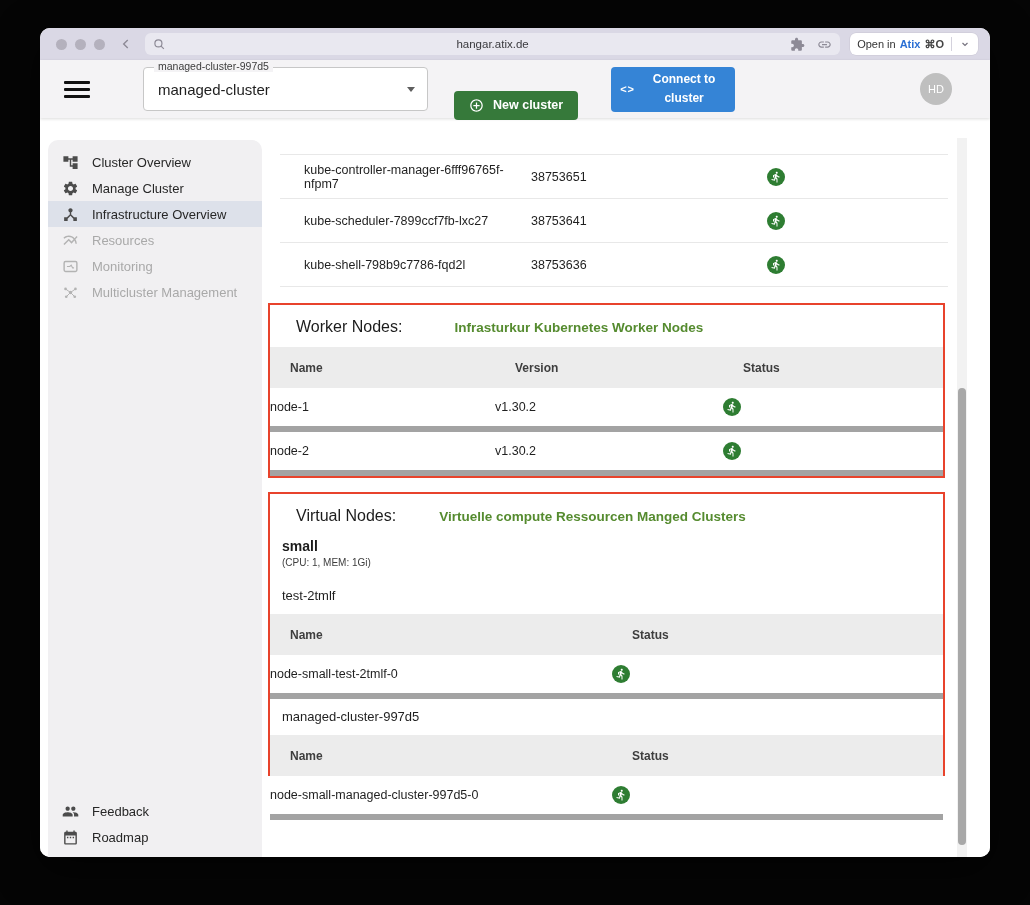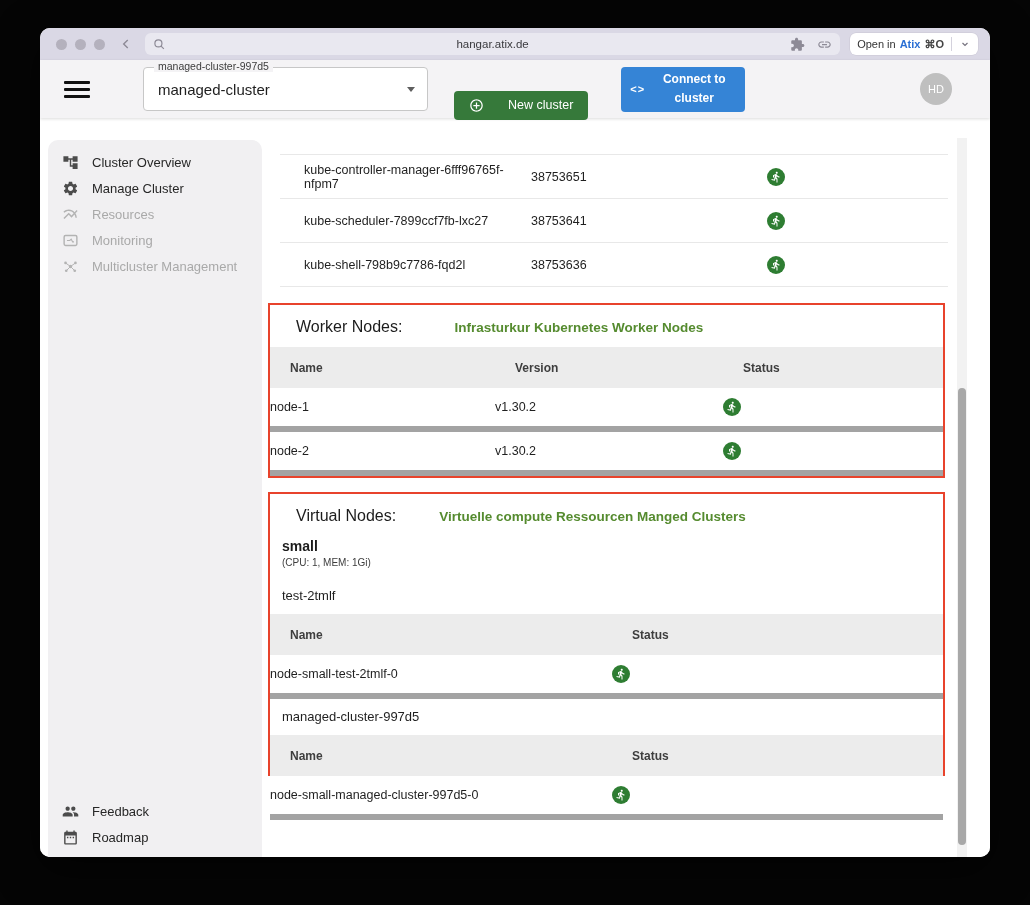--- a/index.html
+++ b/index.html
@@ -34,22 +34,22 @@
   .burger span{height:3px;background:#111;border-radius:1px;}
   .select{margin-left:53px;width:285px;height:44px;background:#fff;border:1px solid #c7c7c7;
           border-radius:4px;position:relative;display:flex;align-items:center;padding:0 14px;}
   .select .flabel{position:absolute;top:-8px;left:10px;font-size:10.5px;color:#3d3d3d;
                   background:#f4f3f5;padding:0 4px;white-space:nowrap;}
   .select .val{font-size:15px;color:#1e1e1e;}
   .select .caret{position:absolute;right:12px;top:19px;width:0;height:0;
                  border-left:4.5px solid transparent;border-right:4.5px solid transparent;
                  border-top:5px solid #5e5e5e;}
   .btn-green{margin-left:26px;height:29px;padding:0 15px;border:none;border-radius:4px;
-             background:var(--green-btn);color:#fff;font-size:12.5px;font-weight:400;
-             display:flex;align-items:center;gap:24px;font-family:inherit;cursor:pointer;margin-top:32px;}
+             background:var(--green-btn);color:#fff;font-size:12.5px;font-weight:700;
+             display:flex;align-items:center;gap:9px;font-family:inherit;cursor:pointer;margin-top:32px;}
   .btn-blue{margin-left:33px;height:45px;width:124px;border:none;border-radius:4px;
             background:var(--blue-btn);color:#fff;font-size:12px;font-weight:600;
             display:flex;align-items:center;padding:0 9px;font-family:inherit;cursor:pointer;}
   .btn-blue .code{font-size:11px;letter-spacing:1px;font-weight:700;margin-right:7px;}
   .btn-blue .two-line{flex:1;text-align:center;line-height:1.55;}
   .avatar{margin-left:auto;margin-right:38px;width:32px;height:32px;border-radius:50%;
           background:#bfbfbf;color:#fff;font-size:11px;font-weight:500;
           display:flex;align-items:center;justify-content:center;cursor:pointer;}
   
   .appbody{position:absolute;top:90px;bottom:0;left:0;right:0;background:#fff;}
@@ -188,20 +188,28 @@
         <span>Cluster Overview</span>
       </div>
       <div class="nav-item">
         <span class="icon">
           <svg width="17" height="17" viewBox="0 0 24 24" fill="currentColor">
               <path d="M19.14 12.94c.04-.3.06-.61.06-.94 0-.32-.02-.64-.07-.94l2.03-1.58c.18-.14.23-.41.12-.61l-1.92-3.32c-.12-.22-.37-.29-.59-.22l-2.39.96c-.5-.38-1.03-.7-1.62-.94l-.36-2.54c-.04-.24-.24-.41-.48-.41h-3.84c-.24 0-.43.17-.47.41l-.36 2.54c-.59.24-1.13.57-1.62.94l-2.39-.96c-.22-.08-.47 0-.59.22L2.74 8.87c-.12.21-.08.47.12.61l2.03 1.58c-.05.3-.09.63-.09.94s.02.64.07.94l-2.03 1.58c-.18.14-.23.41-.12.61l1.92 3.32c.12.22.37.29.59.22l2.39-.96c.5.38 1.03.7 1.62.94l.36 2.54c.05.24.24.41.48.41h3.84c.24 0 .44-.17.47-.41l.36-2.54c.59-.24 1.13-.56 1.62-.94l2.39.96c.22.08.47 0 .59-.22l1.92-3.32c.12-.22.07-.47-.12-.61l-2.01-1.58zM12 15.6c-1.98 0-3.6-1.62-3.6-3.6s1.62-3.6 3.6-3.6 3.6 1.62 3.6 3.6-1.62 3.6-3.6 3.6z"></path>
             </svg>
         </span>
         <span>Manage Cluster</span>
       </div>
+      <div class="nav-item selected">
+        <span class="icon">
+          <svg width="17" height="17" viewBox="0 0 24 24" fill="currentColor">
+              <path d="M17 16l-4-4V8.82C14.16 8.4 15 7.3 15 6c0-1.66-1.34-3-3-3S9 4.34 9 6c0 1.3.84 2.4 2 2.82V12l-4 4H3v5h5v-3.05l4-4.2 4 4.2V21h5v-5h-4z"></path>
+            </svg>
+        </span>
+        <span>Infrastructure Overview</span>
+      </div>
       <div class="nav-item disabled">
         <span class="icon">
           <svg width="17" height="17" viewBox="0 0 24 24" fill="currentColor">
               <path d="M22 6.92l-1.41-1.41-2.85 3.21C15.68 6.4 12.83 5 9.61 5 6.72 5 4.07 6.16 2 8l1.42 1.42C5.12 7.93 7.27 7 9.61 7c2.74 0 5.09 1.26 6.77 3.24l-2.88 3.24-4-4L2 16.99l1.5 1.5 6-6.01 4 4 4.05-4.55c.75 1.35 1.25 2.9 1.44 4.55H21c-.22-2.3-.95-4.39-2.04-6.14L22 6.92z"></path>
             </svg>
         </span>
         <span>Resources</span>
       </div>
       <div class="nav-item disabled">
         <span class="icon">

